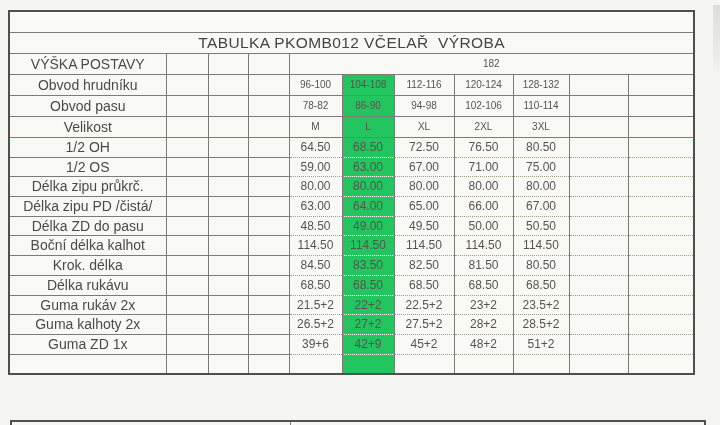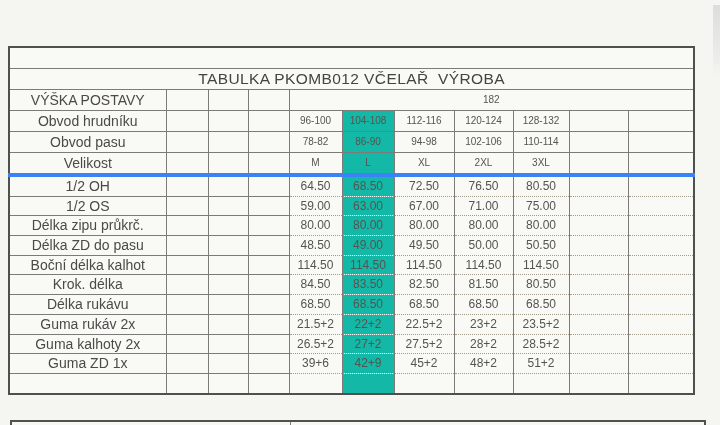--- a/index.html
+++ b/index.html
@@ -7,43 +7,42 @@
     width:720px;height:425px;overflow:hidden;position:relative;
     background:#f5f5f2;
     font-family:"Liberation Sans", sans-serif;
     color:#4b4a47;
   }
   table.sizetable{
     position:absolute;left:8px;top:10px;width:685px;
     border-collapse:collapse;table-layout:fixed;
     background:#f9f9f6;
     border:2px solid #504f4c;
-    margin-top:36px;
   }
   td{
     border:1px solid #7c7b77;
     text-align:center;vertical-align:middle;
     padding:0;overflow:hidden;white-space:nowrap;
     font-size:12px;line-height:1.05;color:#56544f;
   }
   tr.hr td{height:20px;}
   tr.dr td{height:18.7px;}
   td.blank{border-left:none;border-right:none;}
   td.title-cell{
     font-size:15.5px;letter-spacing:.4px;color:#454441;white-space:pre;
   }
   td.lbl{font-size:14px;color:#4b4a47;}
   tr.hdrow td.lbl{font-size:14px;text-align:center;}
   td.hval{font-size:10px;}
   td.num{
     border-top:1px dotted #a19a8b;
     border-bottom:1px dotted #a19a8b;
   }
-  tr.sizes td{border-bottom:4px solid #3b82f6;}
-  td.hl{background:#14b8a6;}
+  tr.sizes td{border-bottom:1px solid #3b82f6;}
+  td.hl{background:#22c55e;}
   .strip{
     position:absolute;left:10px;top:420px;width:692px;height:14px;
     border:2px solid #525150;border-bottom:none;background:#f7f7f4;
   }
   .strip .vline{
     position:absolute;left:278px;top:0;bottom:0;width:1px;background:#7c7b77;
   }
   .edge-artifact{
     position:absolute;right:0;top:5px;width:7px;height:72px;
     background:linear-gradient(180deg,#d7d7d5 0%,#e9e9e7 70%,#f5f5f2 100%);
@@ -164,20 +163,33 @@
         <td></td>
     <td class="num">80.00</td>
     <td class="num hl">80.00</td>
     <td class="num">80.00</td>
     <td class="num">80.00</td>
     <td class="num">80.00</td>
     <td class="num"></td>
     <td class="num"></td>
   </tr>
 
+  <tr class="dr">
+    <td class="lbl">Délka zipu PD /čistá/</td>
+    <td></td>
+        <td></td>
+        <td></td>
+    <td class="num">63.00</td>
+    <td class="num hl">64.00</td>
+    <td class="num">65.00</td>
+    <td class="num">66.00</td>
+    <td class="num">67.00</td>
+    <td class="num"></td>
+    <td class="num"></td>
+  </tr>
 
   <tr class="dr">
     <td class="lbl">Délka ZD do pasu</td>
     <td></td>
         <td></td>
         <td></td>
     <td class="num">48.50</td>
     <td class="num hl">49.00</td>
     <td class="num">49.50</td>
     <td class="num">50.00</td>

